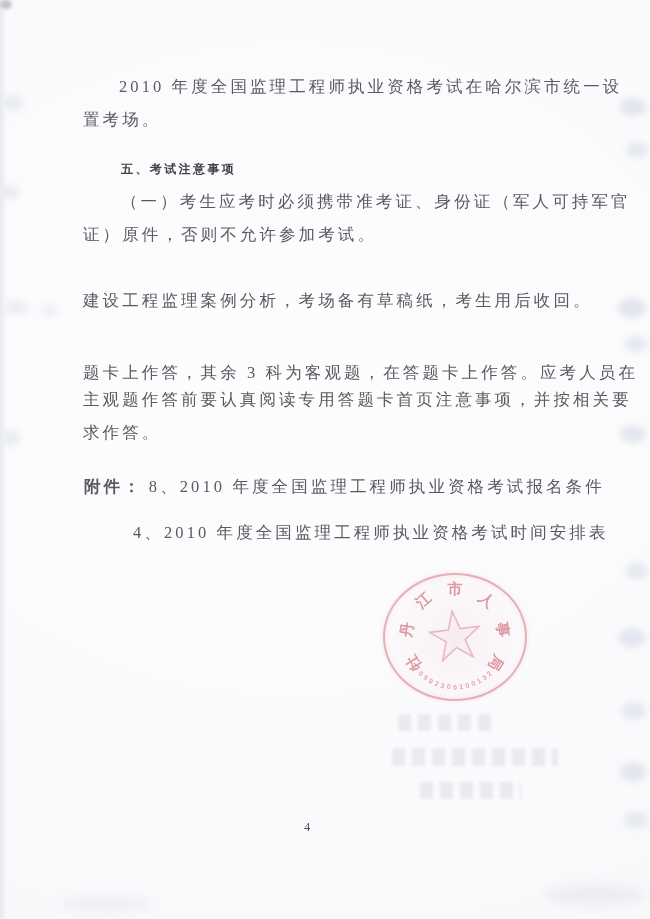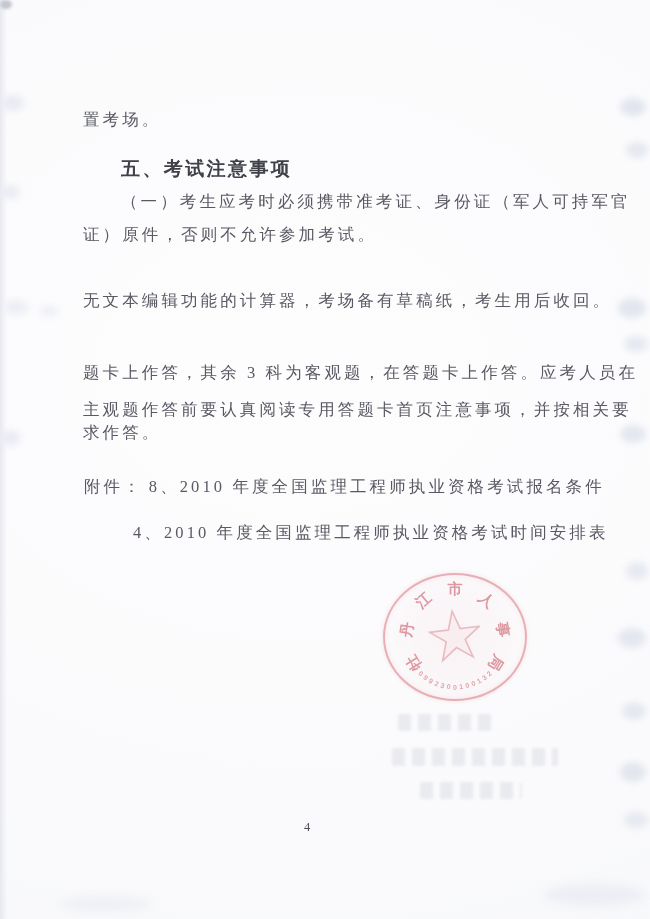--- a/index.html
+++ b/index.html
@@ -11,22 +11,22 @@
   .page{
     position:absolute;inset:0;
     background:
       radial-gradient(ellipse 900px 700px at 45% 40%, #fdfdfe 0%, #fafafc 70%, #f6f7fa 100%);
   }
   .tline{
     position:absolute;white-space:nowrap;
     font-size:16.5px;line-height:20px;letter-spacing:3.1px;
     color:#585963;
   }
-  .tline.heading{font-weight:700;color:#3f4048;letter-spacing:2.4px;font-size:19px;}
-  .att-label{margin-right:6px;}
+  .tline.heading{font-weight:700;color:#3f4048;letter-spacing:2.4px;font-size:12px;}
+  .att-label{margin-right:6px;font-weight:bold;}
   .page-number{
     position:absolute;left:297px;top:820px;width:20px;text-align:center;
     font-size:12.5px;color:#4c4d57;letter-spacing:0;
   }
   
   .seal{position:absolute;left:383px;top:573px;width:144px;height:128px;}
   .seal-ring{
     position:absolute;inset:0;border-radius:50%;
     border:2.5px solid rgba(213,100,114,0.5);
     background:radial-gradient(circle at 50% 50%, rgba(240,185,193,0.13) 0%, rgba(240,185,193,0.05) 60%, rgba(240,185,193,0) 75%);
@@ -54,31 +54,32 @@
     position:absolute;left:0;top:0;width:7px;height:919px;
     background:linear-gradient(90deg, rgba(216,219,229,0.55), rgba(216,219,229,0));
     pointer-events:none;
   }
 </style>
 </head>
 <body>
 
 <div class="page">
 
+  <div class="tline" style="left:119px;top:77px">2010 年度全国监理工程师执业资格考试在哈尔滨市统一设</div>
   <div class="tline" style="left:83px;top:110px">置考场。</div>
 
   <div class="tline heading" style="left:121px;top:159px">五、考试注意事项</div>
 
   <div class="tline" style="left:83px;top:225px">证）原件，否则不允许参加考试。</div>
   <div class="tline" style="left:121px;top:192px">（一）考生应考时必须携带准考证、身份证（军人可持军官</div>
 
-  <div class="tline" style="left:83px;top:291px">无文本编辑功能的计算器，考场备有草稿纸，考生用后收回。</div>
+  <div class="tline" style="left:83px;top:291px">建设工程监理案例分析，考场备有草稿纸，考生用后收回。</div>
 
   <div class="tline" style="left:83px;top:363px">题卡上作答，其余 3 科为客观题，在答题卡上作答。应考人员在</div>
-  <div class="tline" style="left:83px;top:400px">主观题作答前要认真阅读专用答题卡首页注意事项，并按相关要</div>
+  <div class="tline" style="left:83px;top:390px">主观题作答前要认真阅读专用答题卡首页注意事项，并按相关要</div>
   <div class="tline" style="left:83px;top:423px">求作答。</div>
 
   <div class="tline" style="left:84px;top:477px">
     <span class="att-label">附件：</span><span>8、2010 年度全国监理工程师执业资格考试报名条件</span>
   </div>
   <div class="tline" style="left:133px;top:523px">
     <span>4、2010 年度全国监理工程师执业资格考试时间安排表</span>
   </div>
 
   <div class="seal">

